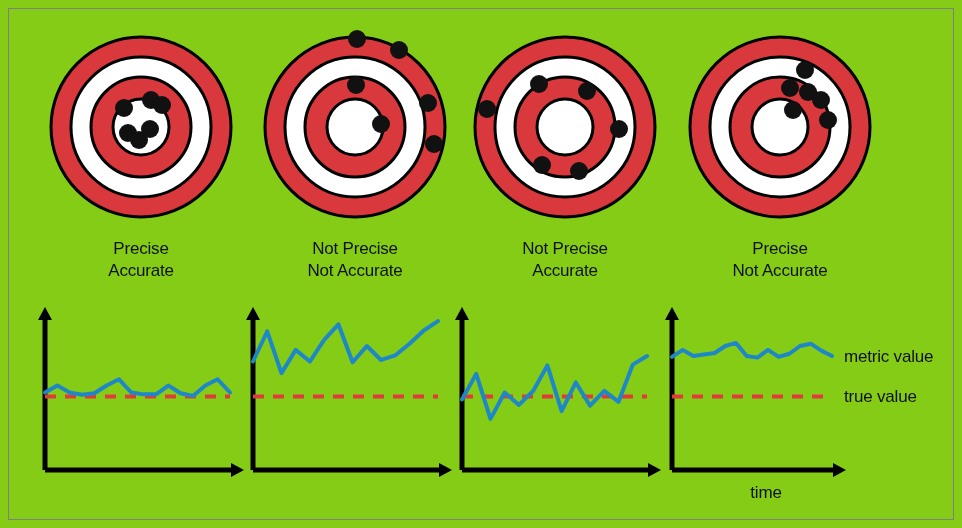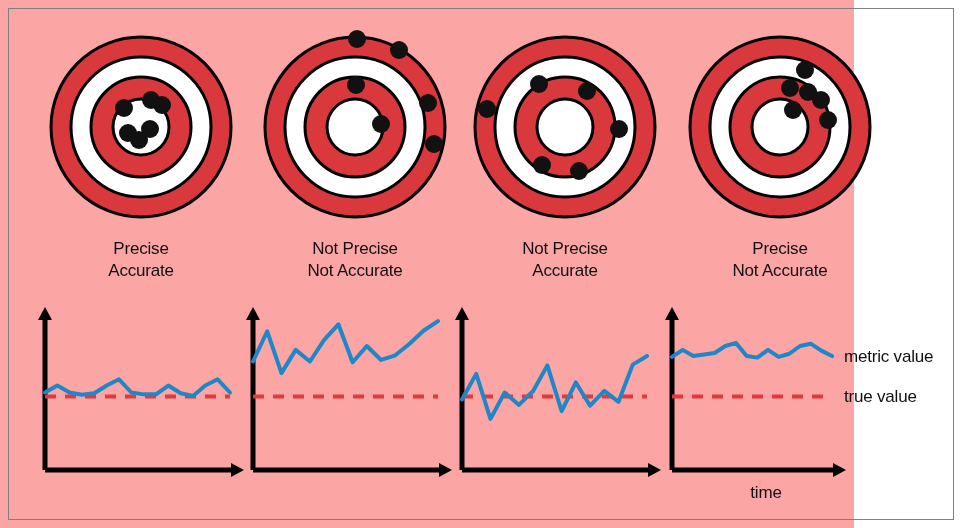--- a/index.html
+++ b/index.html
@@ -8,23 +8,23 @@
     background: #ffffff;
   }
   body {
     width: 962px;
     height: 528px;
     font-family: "Liberation Sans", sans-serif;
     overflow: hidden;
   }
   #figure {
     position: relative;
-    width: 854px;
+    width: 962px;
     height: 528px;
-    background: #fca5a5;
+    background: #84cc16;
     box-sizing: border-box;
   }
   .frame-border {
     position: absolute;
     left: 8px;
     top: 8px;
     width: 946px;
     height: 512px;
     border: 1px solid #808080;
     box-sizing: border-box;

